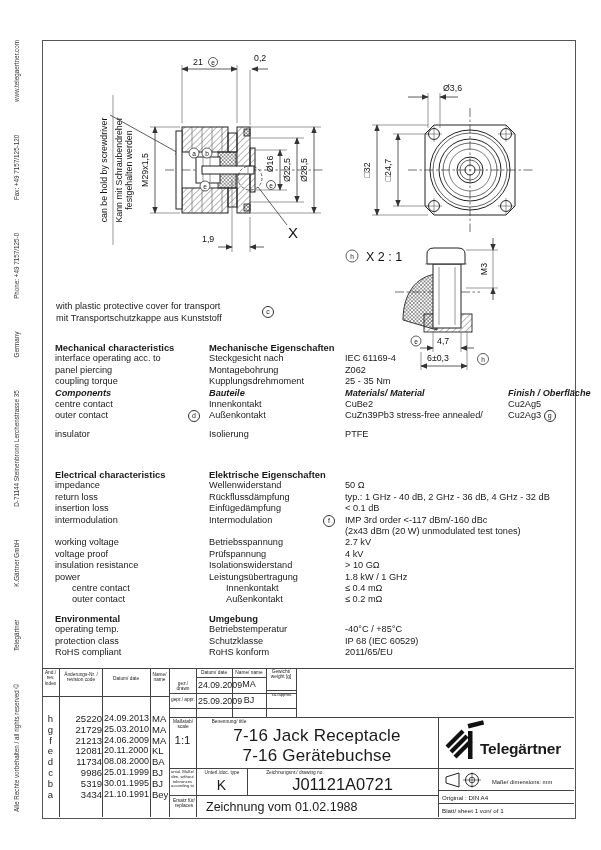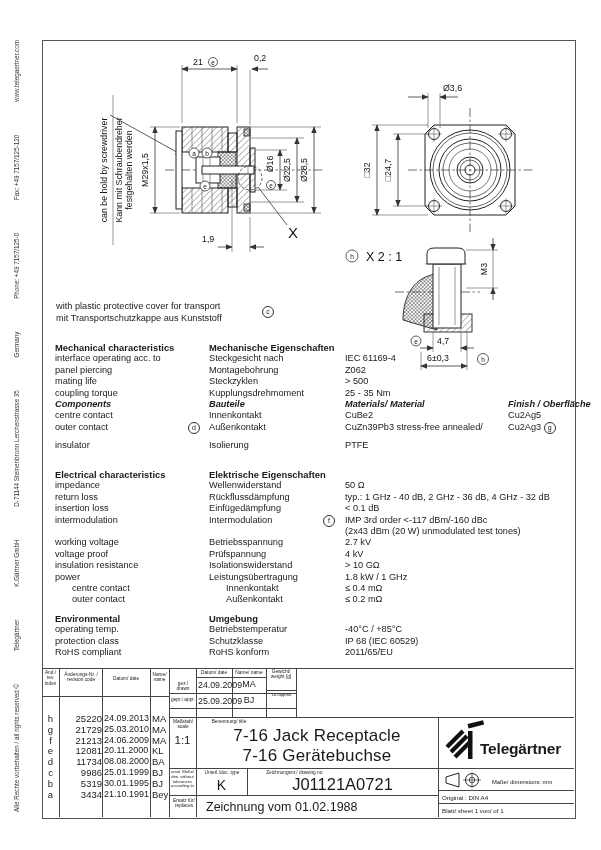--- a/index.html
+++ b/index.html
@@ -319,25 +319,20 @@
       <span class="c-en">interface operating acc. to</span>
       <span class="c-de">Steckgesicht nach</span>
       <span class="c-val">IEC 61169-4</span>
     </div>
     <div class="spec-row">
       <span class="c-en">panel piercing</span>
       <span class="c-de">Montagebohrung</span>
       <span class="c-val">Z062</span>
     </div>
     <div class="spec-row">
-      <span class="c-en">mating life</span>
-      <span class="c-de">Steckzyklen</span>
-      <span class="c-val">&gt; 500</span>
-    </div>
-    <div class="spec-row">
       <span class="c-en">coupling torque</span>
       <span class="c-de">Kupplungsdrehmoment</span>
       <span class="c-val">25 - 35 Nm</span>
     </div>
     <div class="spec-row it">
       <span class="c-en">Components</span>
       <span class="c-de">Bauteile</span>
       <span class="c-val">Materials/ Material</span>
       <span class="c-fin">Finish / Oberfläche</span>
     </div>

